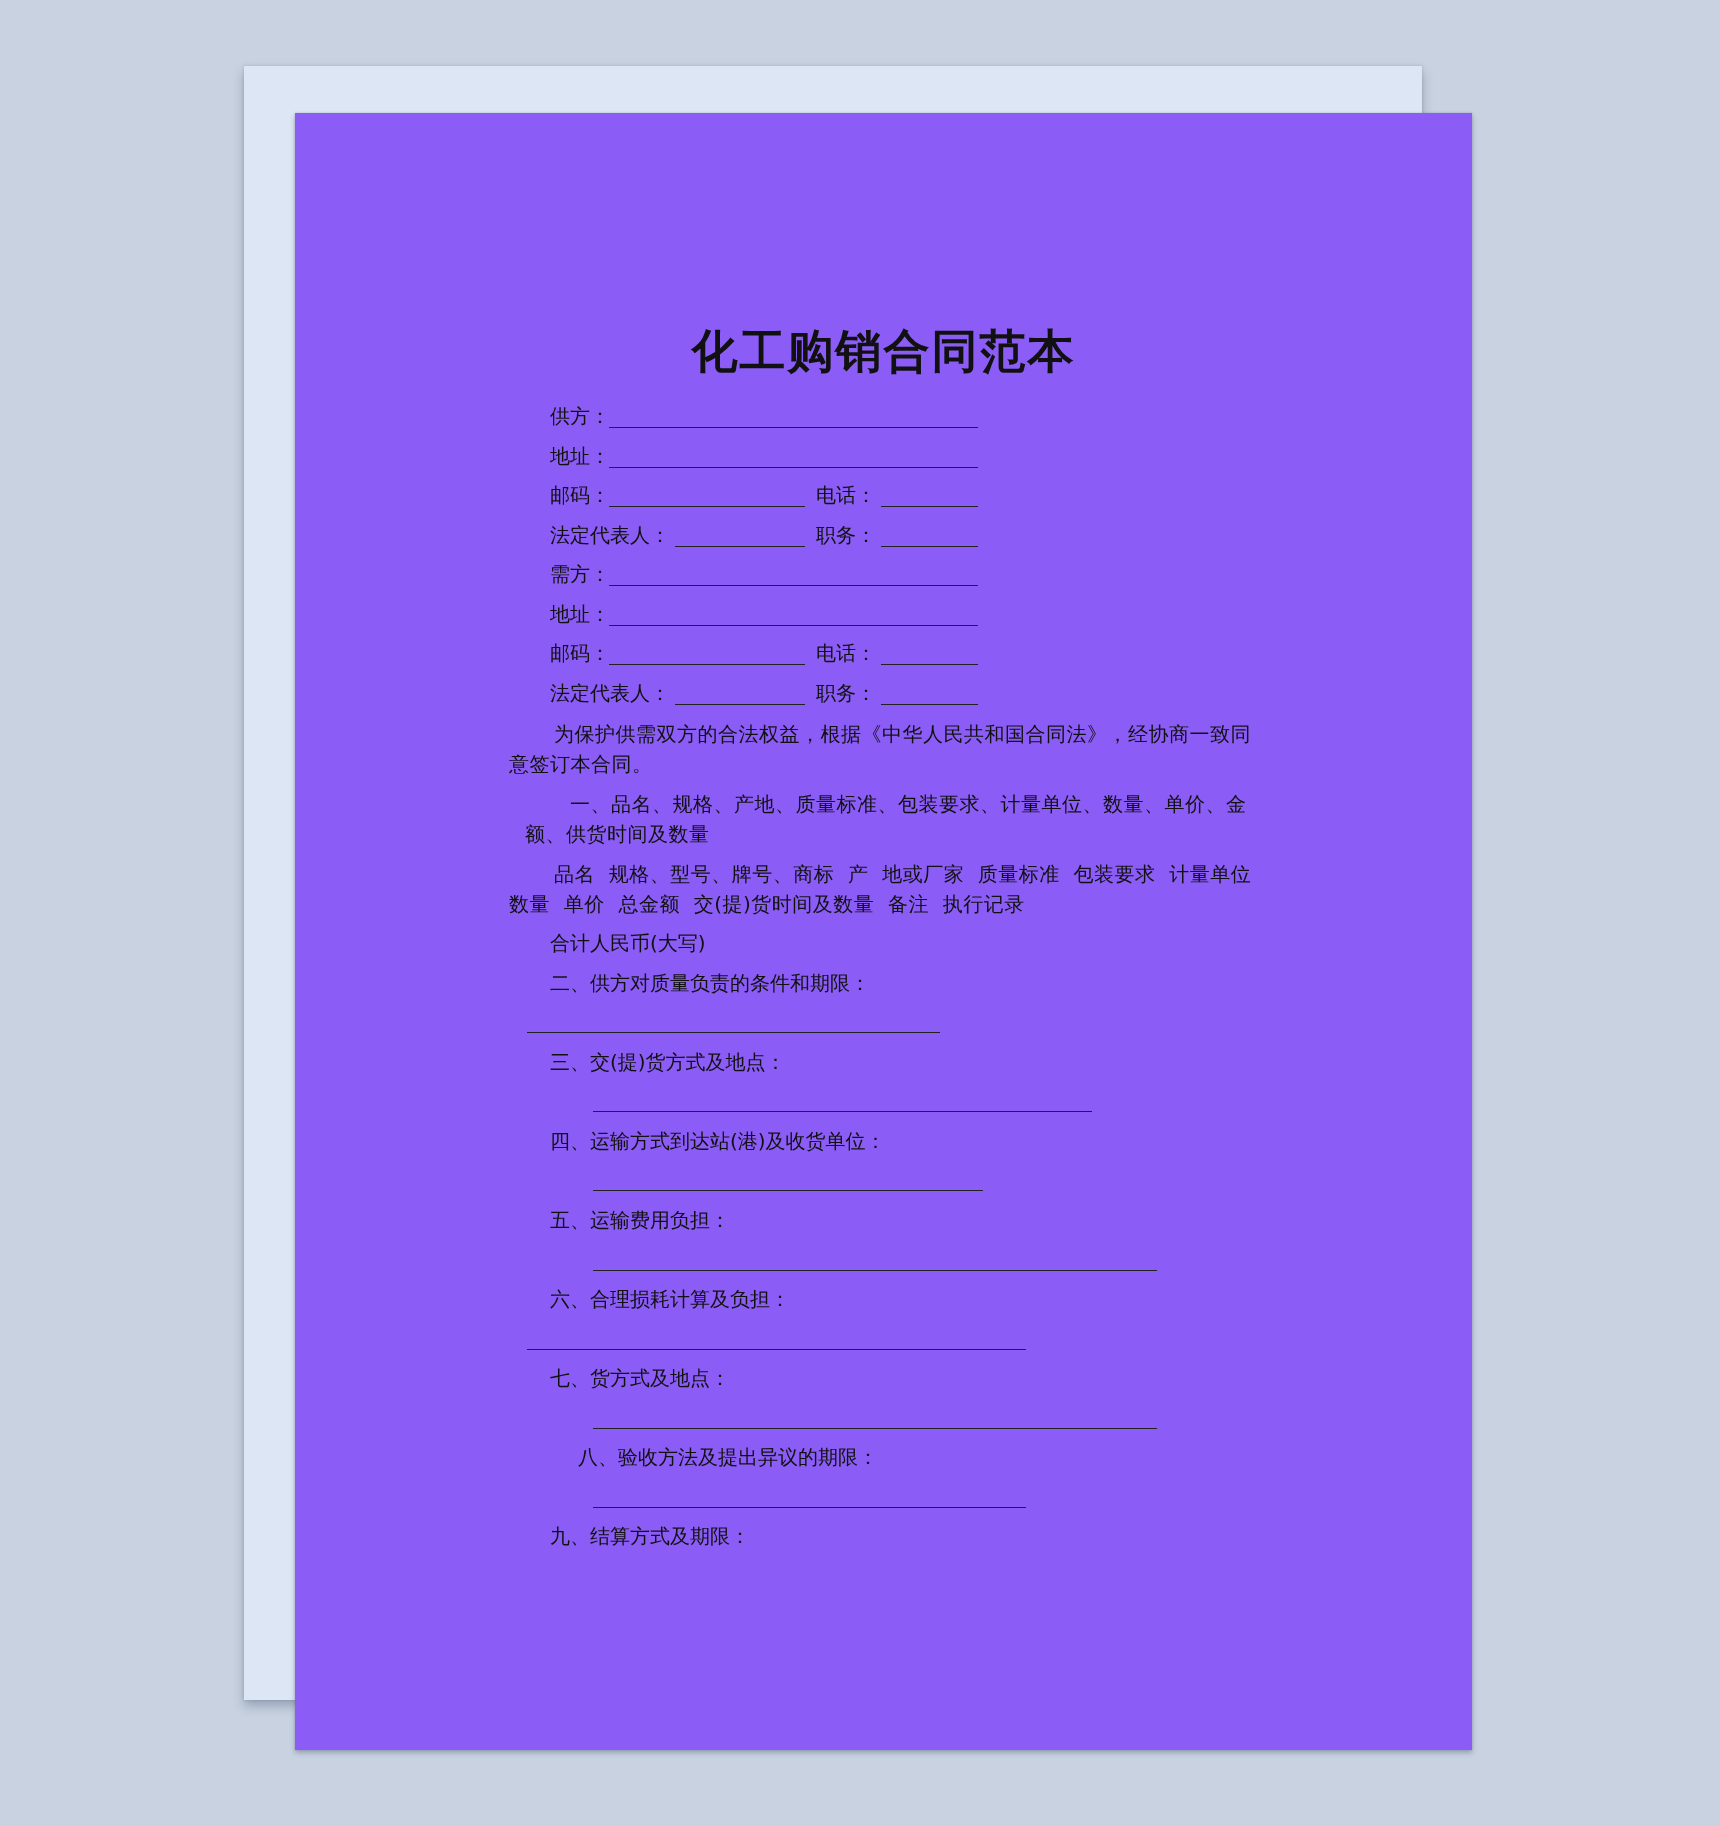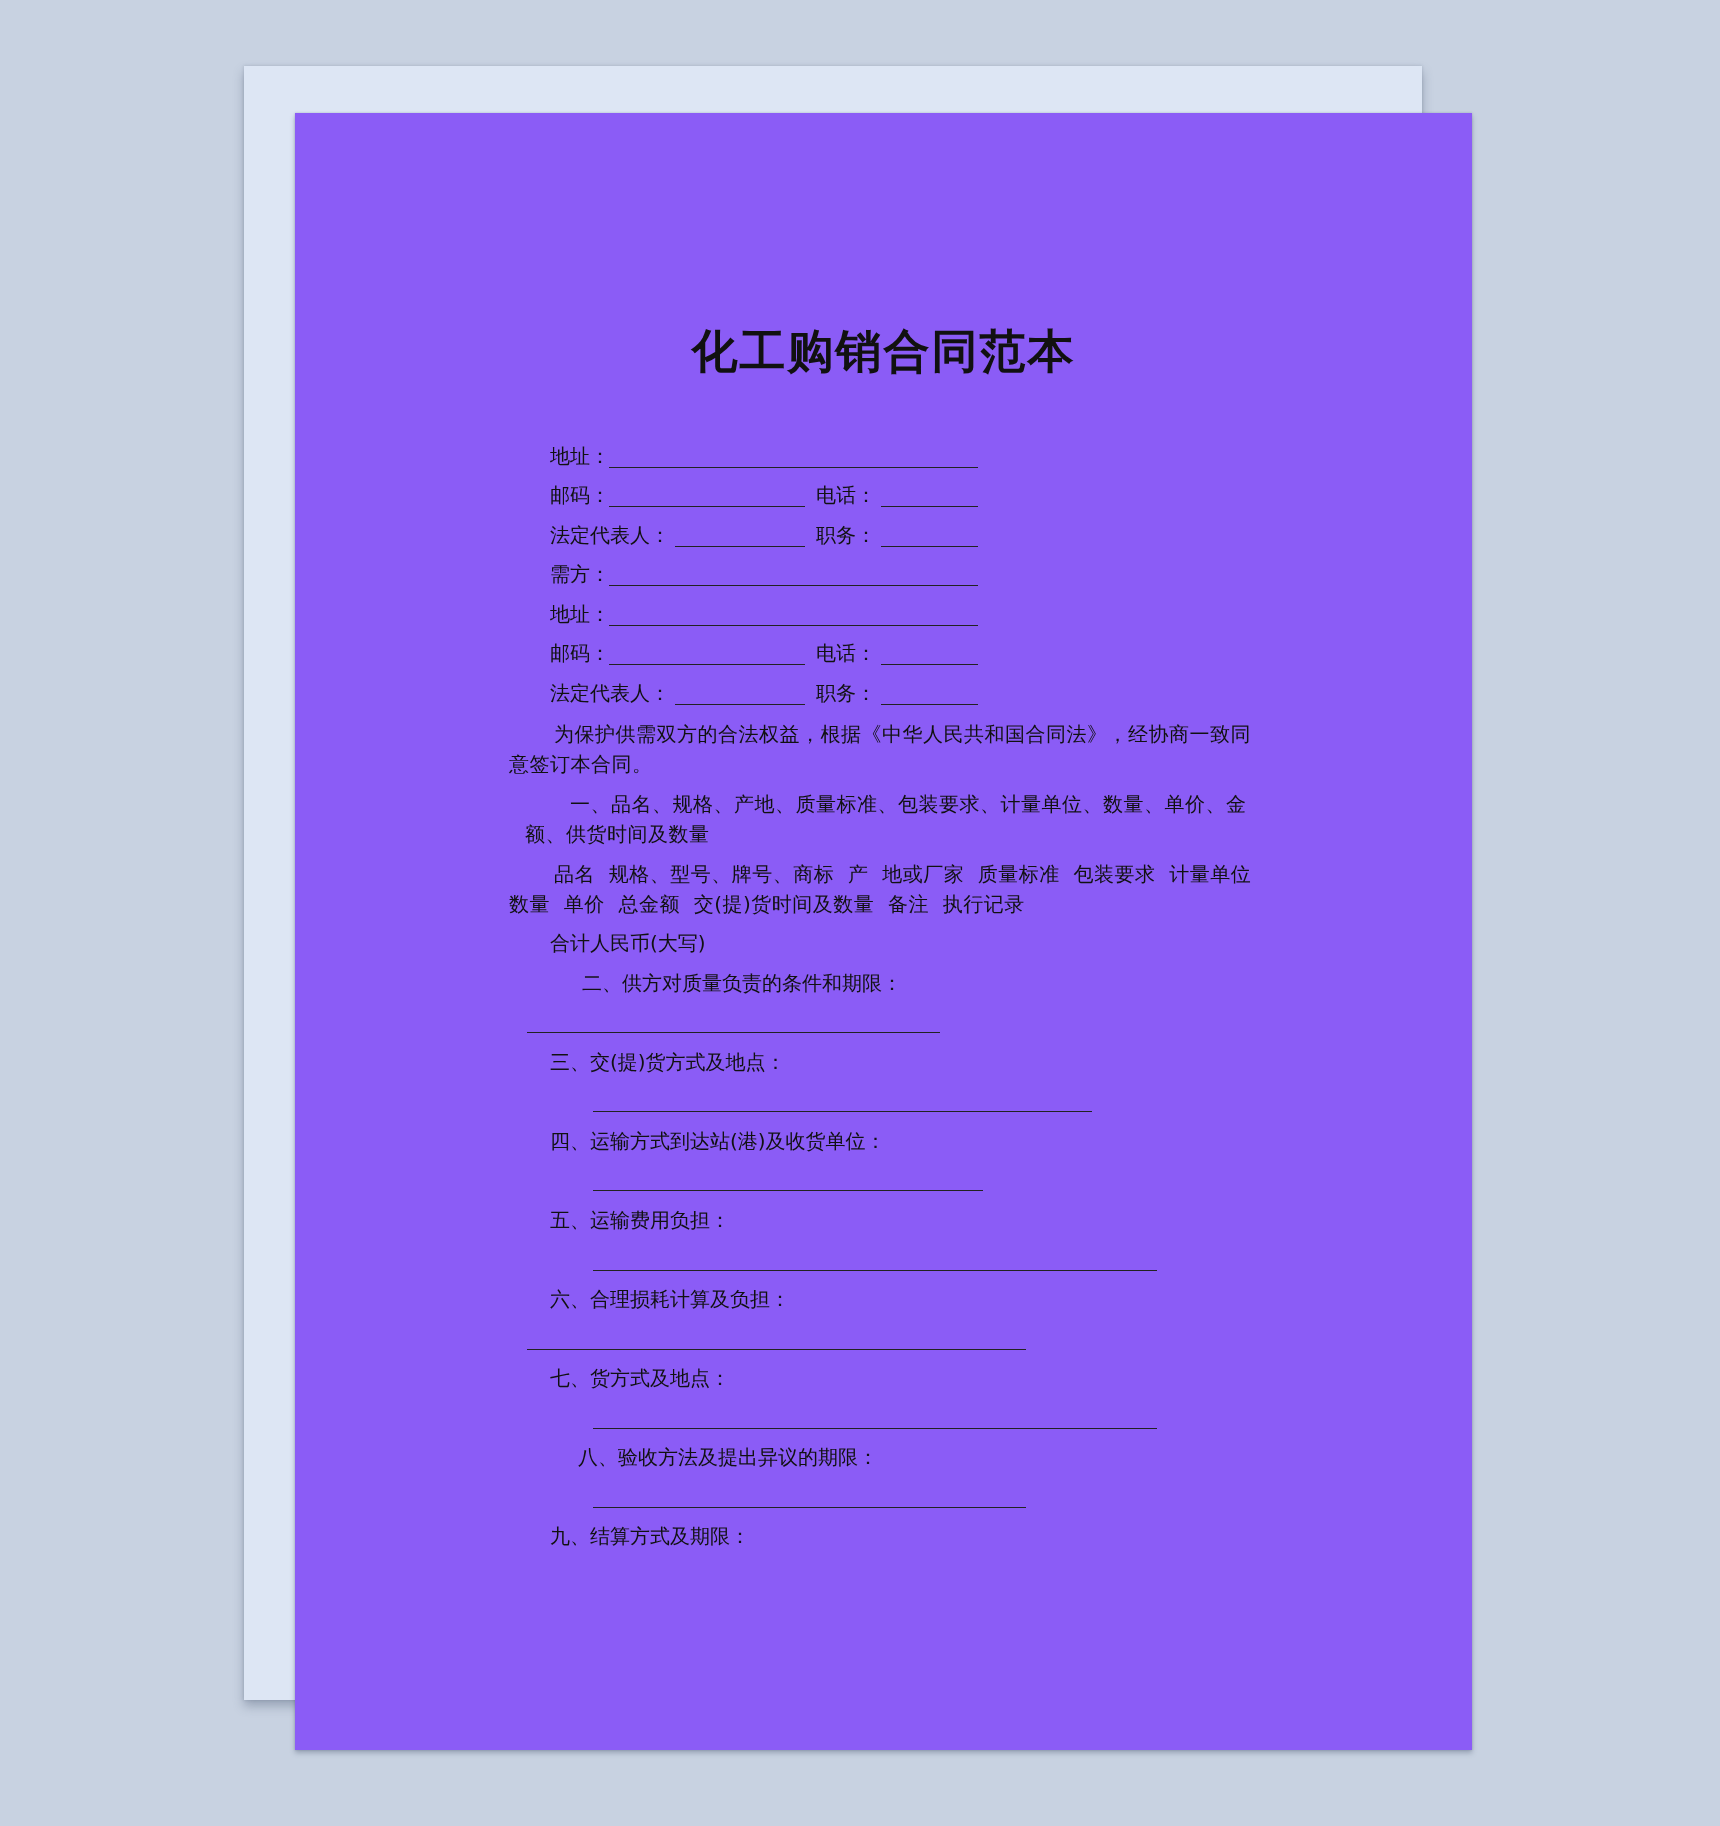--- a/index.html
+++ b/index.html
@@ -68,20 +68,24 @@
 </style>
 </head>
 <body>
 
 <div class="page-back"></div>
 
 <div class="page-front">
 
   <div class="title">化工购销合同范本</div>
 
+  <div class="row field-row" style="top:289px;">
+    <span class="field-label">供方：</span>
+    <span class="uline" style="left:59px; width:369px; top:25px;"></span>
+  </div>
   <div class="row field-row" style="top:329px;">
     <span class="field-label">地址：</span>
     <span class="uline" style="left:59px; width:369px; top:25px;"></span>
   </div>
   <div class="row field-row" style="top:368px;">
     <span class="field-label">邮码：</span>
     <span class="uline" style="left:59px; width:196px; top:25px;"></span>
     <span class="field-label" style="left:266px;">电话：</span>
     <span class="uline" style="left:331px; width:97px; top:25px;"></span>
   </div>
@@ -111,21 +115,21 @@
     <span class="uline" style="left:125px; width:130px; top:25px;"></span>
     <span class="field-label" style="left:266px;">职务：</span>
     <span class="uline" style="left:331px; width:97px; top:25px;"></span>
   </div>
 
   <div class="para" style="top:606px;">为保护供需双方的合法权益，根据《中华人民共和国合同法》，经协商一致同意签订本合同。</div>
   <div class="para" style="top:676px;margin-left:16px;">一、品名、规格、产地、质量标准、包装要求、计量单位、数量、单价、金额、供货时间及数量</div>
   <div class="para" style="top:746px; white-space: pre-wrap;">品名  规格、型号、牌号、商标  产  地或厂家  质量标准  包装要求  计量单位  数量  单价  总金额  交(提)货时间及数量  备注  执行记录</div>
   <div class="section-head" style="top:816px;">合计人民币(大写)</div>
 
-  <div class="section-head" style="top:856px;margin-left:32px;">二、供方对质量负责的条件和期限：</div>
+  <div class="section-head" style="top:856px;">二、供方对质量负责的条件和期限：</div>
   <div class="section-line" style="left:232px; width:413px; top:919px;"></div>
 
   <div class="section-head" style="top:935px;">三、交(提)货方式及地点：</div>
   <div class="section-line" style="left:298px; width:499px; top:998px;"></div>
 
   <div class="section-head" style="top:1014px;">四、运输方式到达站(港)及收货单位：</div>
   <div class="section-line" style="left:298px; width:390px; top:1077px;"></div>
 
   <div class="section-head" style="top:1093px;">五、运输费用负担：</div>
   <div class="section-line" style="left:298px; width:564px; top:1157px;"></div>

